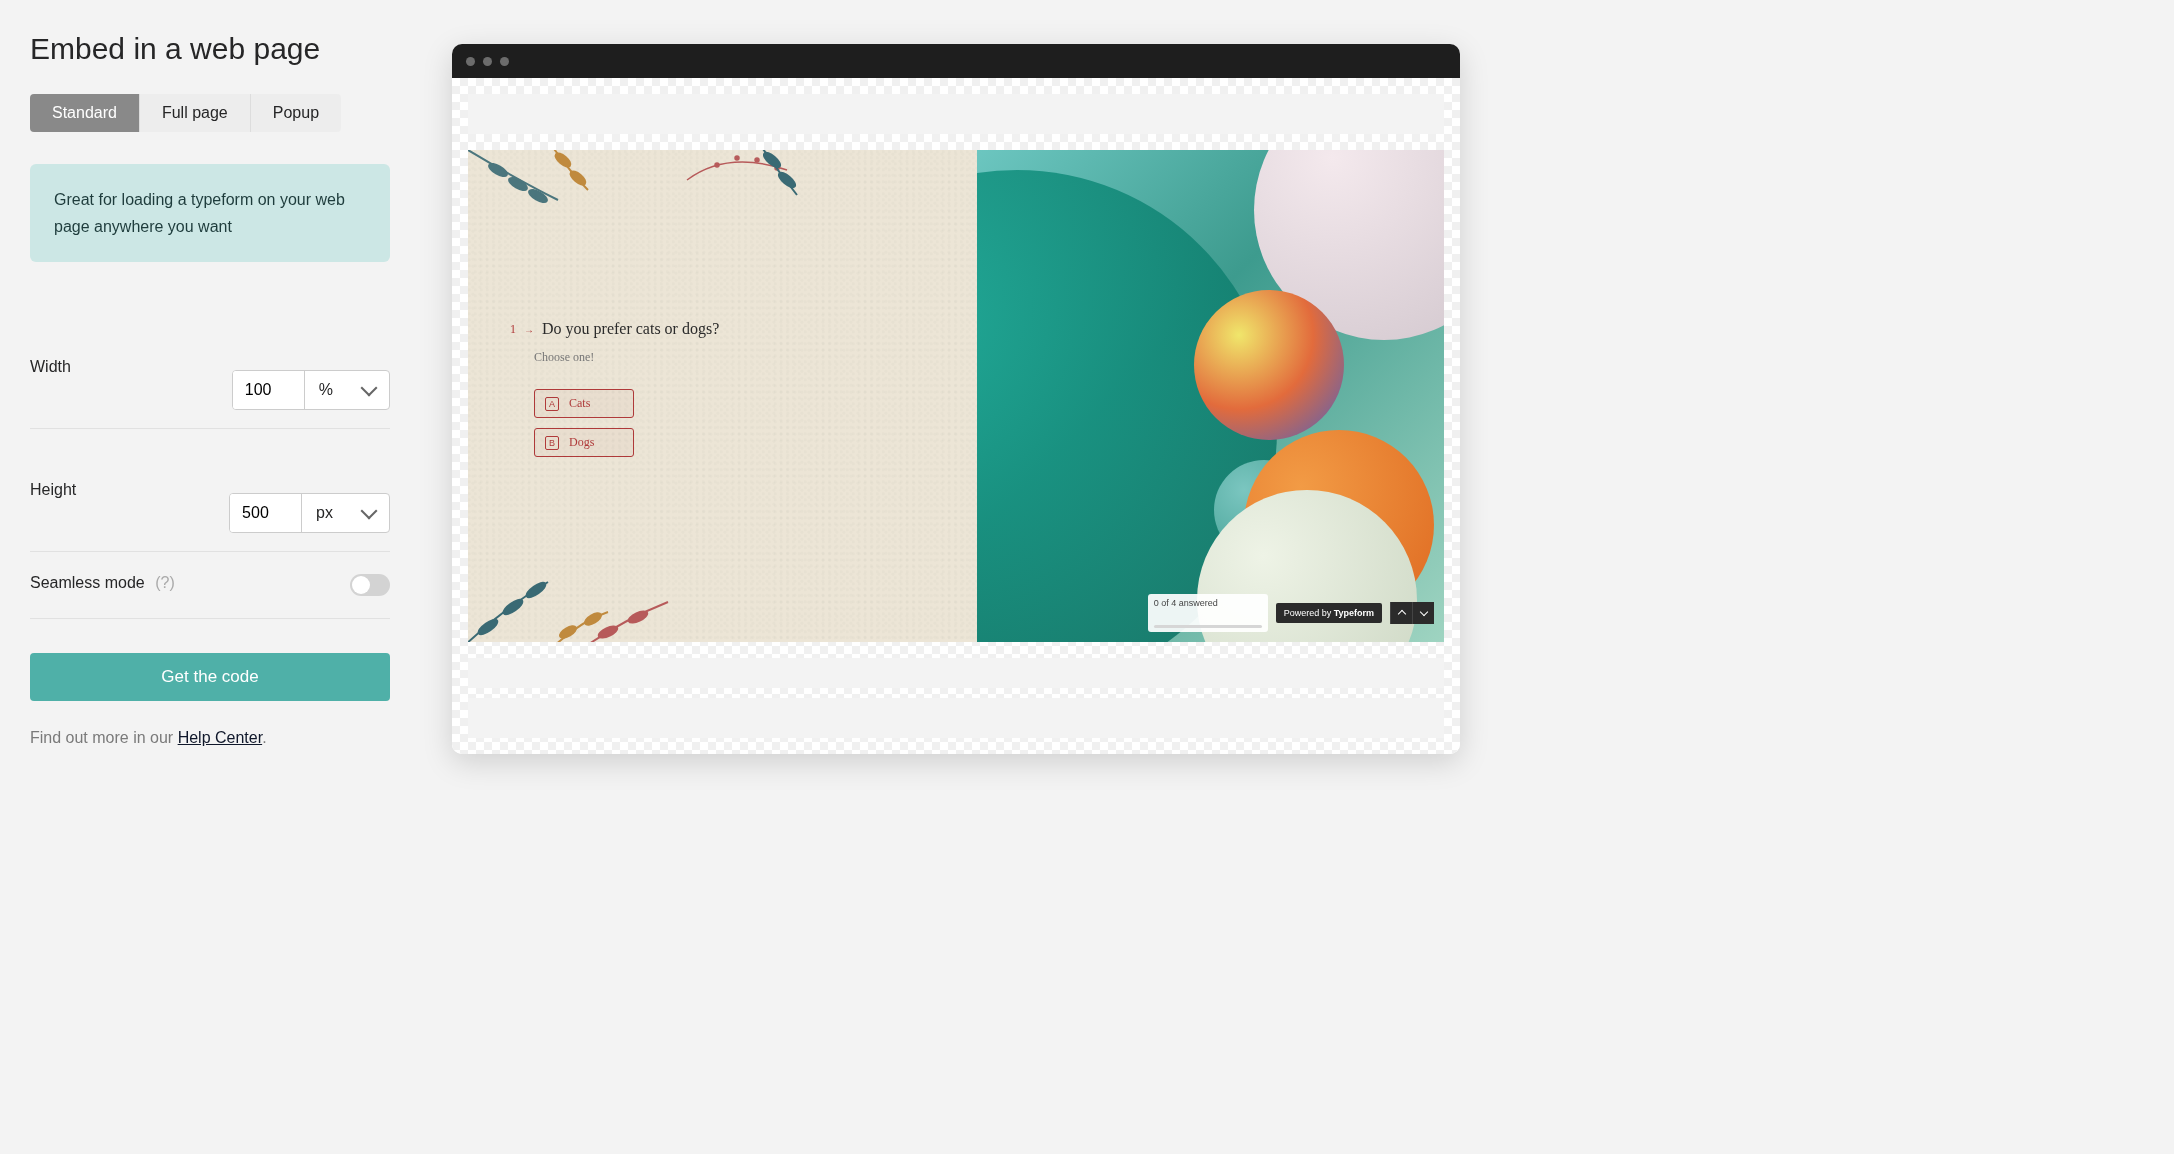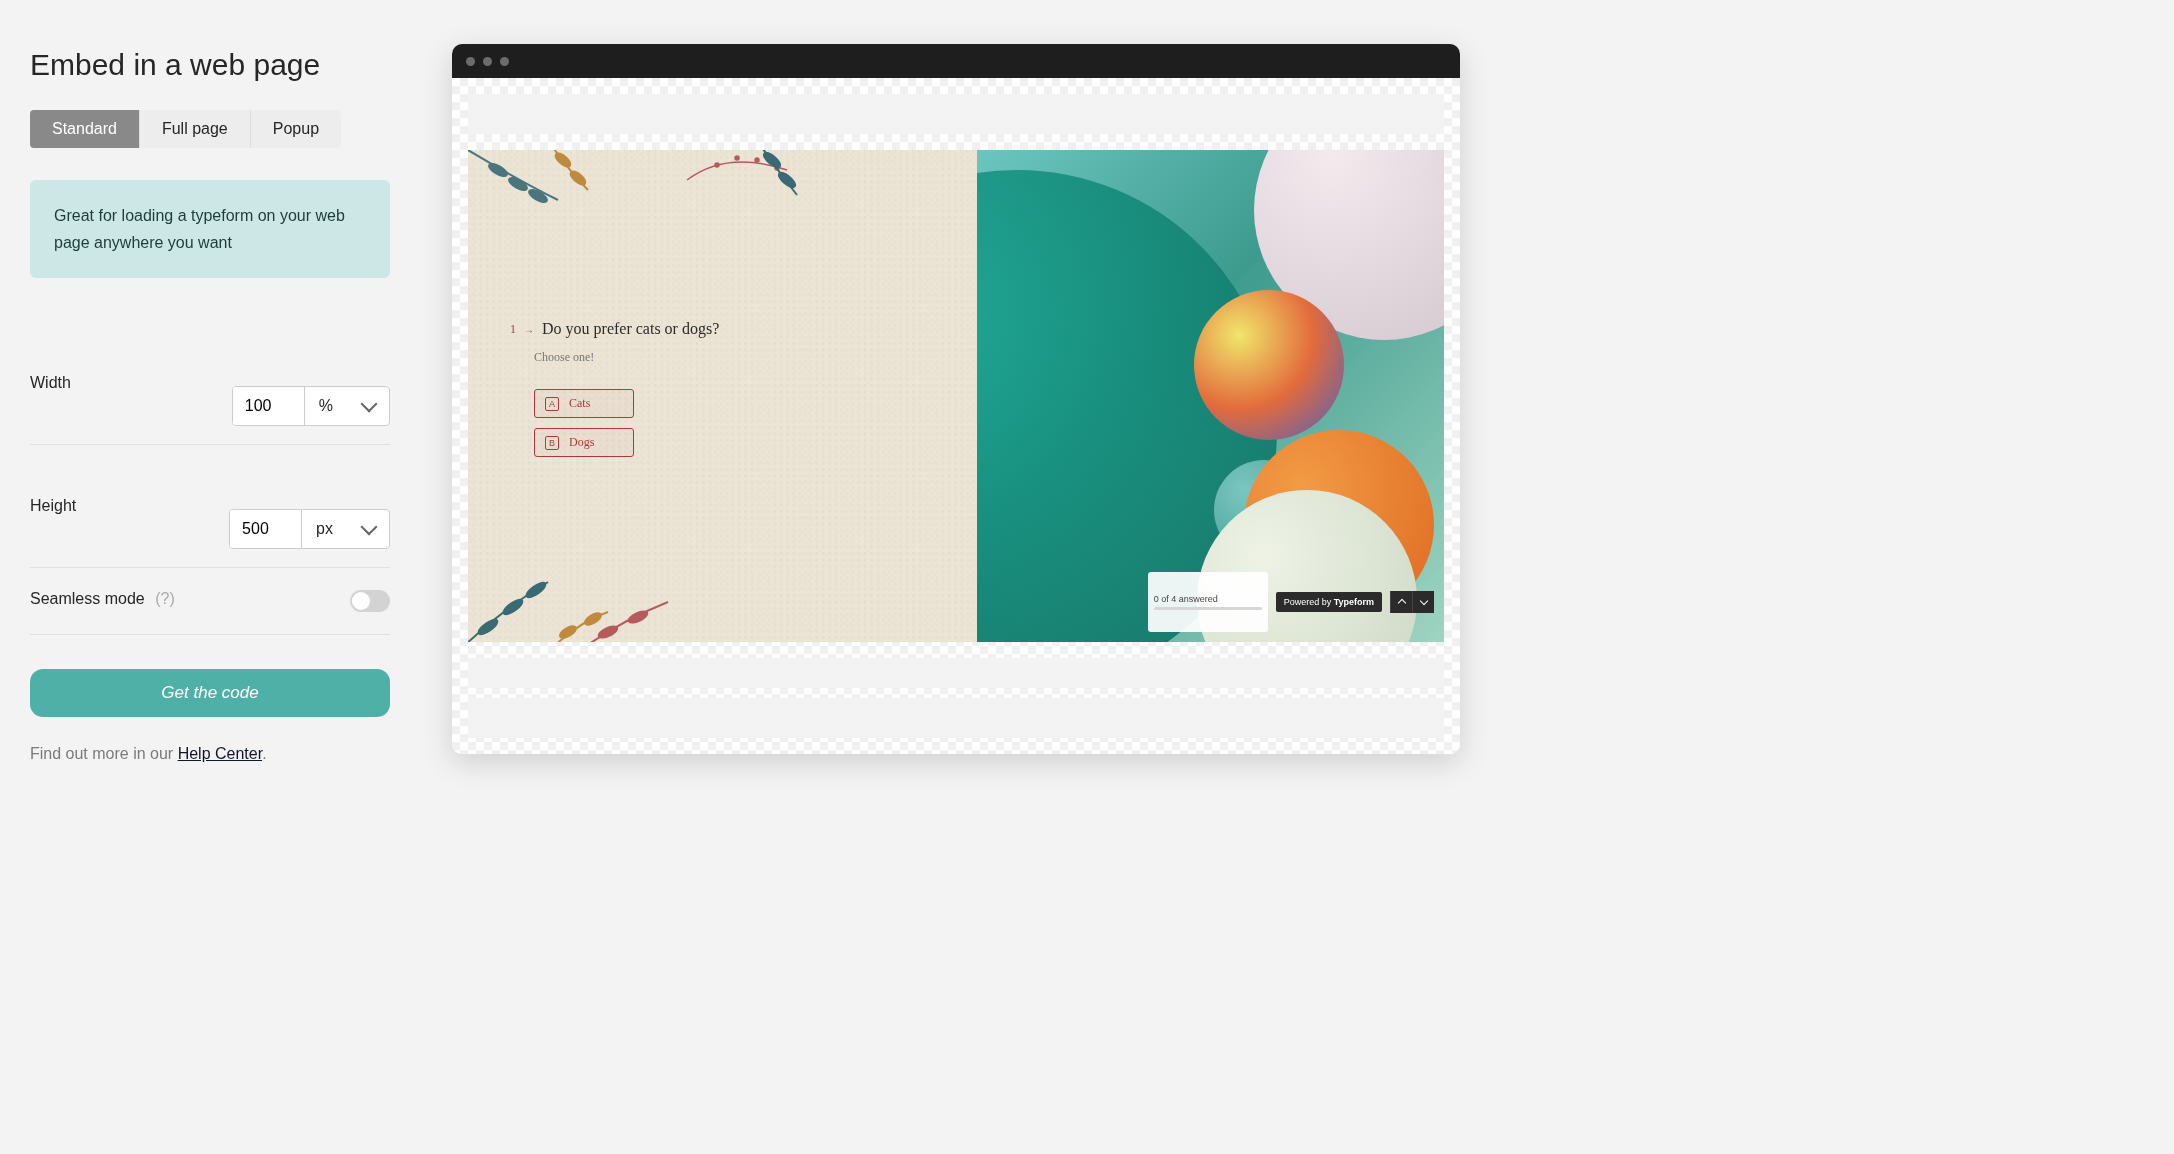--- a/index.html
+++ b/index.html
@@ -7,21 +7,21 @@
     font-family: -apple-system, BlinkMacSystemFont, "Segoe UI", Helvetica, Arial, sans-serif;
     background: #f3f3f3;
     color: #262627;
     width: 1500px;
     height: 800px;
     display: flex;
   }
   
   .panel {
     width: 420px;
-    padding: 48px 30px 30px 30px;
+    padding: 32px 30px 30px 30px;
   }
   .panel h1 {
     font-size: 30px;
     font-weight: 400;
     margin-bottom: 28px;
     color: #262627;
   }
   .tabs {
     display: flex;
     border-radius: 4px;
@@ -111,24 +111,23 @@
     position: absolute;
     top: 2px; left: 2px;
   }
   .cta-button {
     margin-top: 34px;
     width: 100%;
     padding: 14px;
     background: #4fb0a8;
     color: #fff;
     border: none;
-    border-radius: 13px;
+    border-radius: 4px;
     font-size: 17px;
     cursor: pointer;
-    font-style: italic;
   }
   .help-line {
     margin-top: 28px;
     font-size: 16px;
     color: #7a7a7a;
   }
   .help-line a { color: #0f172a; text-decoration: underline; }
 
   
   .preview-wrap {
@@ -246,25 +245,25 @@
     background: radial-gradient(circle at 30% 30%, #7bc6c0, #3a998c);}
   .form-footer {
     position: absolute;
     right: 10px; bottom: 10px;
     display: flex;
     align-items: center;
     gap: 8px;
   }
   .progress-box {
     background: rgba(255,255,255,0.92);
-    padding: 22px 6px;
+    padding: 4px 6px;
     border-radius: 3px;
     font-size: 9px;
     color: #444;
-    display: flex; flex-direction: column; gap: 3px;
+    display: flex; flex-direction: column; gap: 17px;
     width: 120px;
   }
   .progress-track { height: 3px; background: #d6d6d6; border-radius: 2px; }
   .powered {
     background: #2b2b2b;
     color: #fff;
     font-size: 9px;
     padding: 5px 8px;
     border-radius: 2px;
   }

